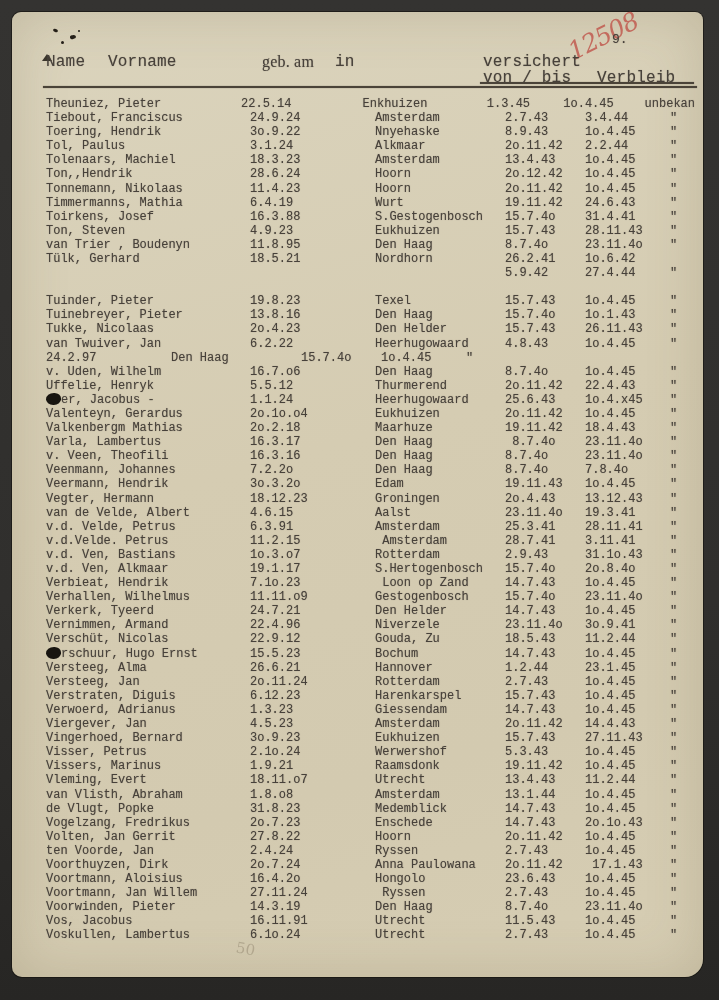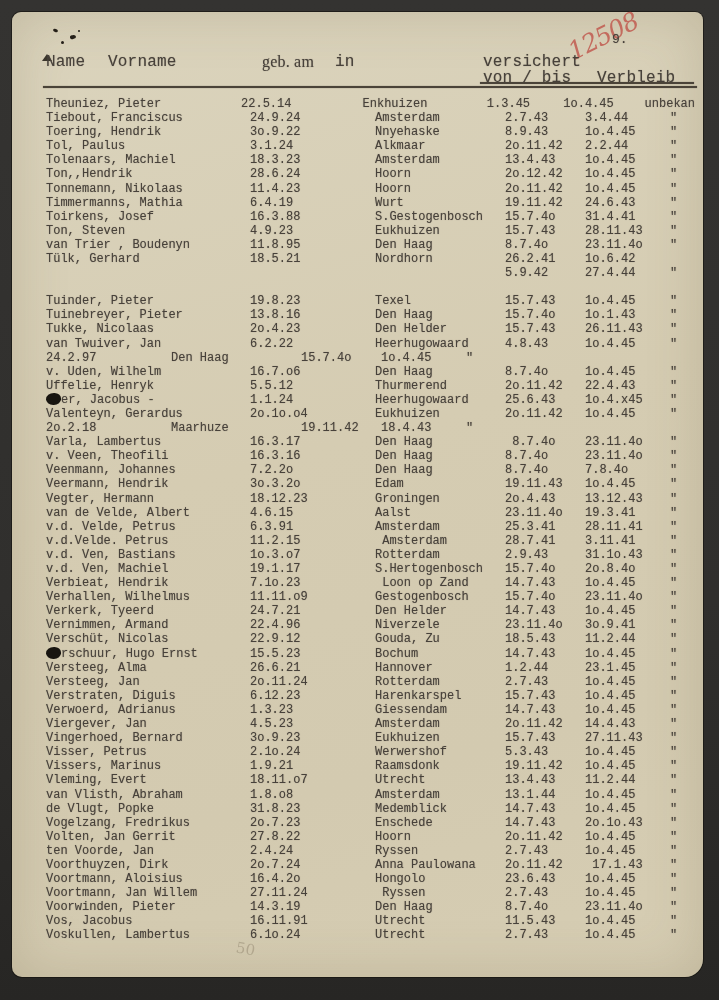--- a/index.html
+++ b/index.html
@@ -103,31 +103,31 @@
       <div class="row gap"><span class="c c-name"></span><span class="c c-geb"></span><span class="c c-place"></span><span class="c c-von">5.9.42</span><span class="c c-bis">27.4.44</span><span class="c c-verbleib">"</span></div>
       <div class="row"><span class="c c-name">Tuinder, Pieter</span><span class="c c-geb">19.8.23</span><span class="c c-place">Texel</span><span class="c c-von">15.7.43</span><span class="c c-bis">1o.4.45</span><span class="c c-verbleib">"</span></div>
       <div class="row"><span class="c c-name">Tuinebreyer, Pieter</span><span class="c c-geb">13.8.16</span><span class="c c-place">Den Haag</span><span class="c c-von">15.7.4o</span><span class="c c-bis">1o.1.43</span><span class="c c-verbleib">"</span></div>
       <div class="row"><span class="c c-name">Tukke, Nicolaas</span><span class="c c-geb">2o.4.23</span><span class="c c-place">Den Helder</span><span class="c c-von">15.7.43</span><span class="c c-bis">26.11.43</span><span class="c c-verbleib">"</span></div>
       <div class="row"><span class="c c-name">van Twuiver, Jan</span><span class="c c-geb">6.2.22</span><span class="c c-place">Heerhugowaard</span><span class="c c-von">4.8.43</span><span class="c c-bis">1o.4.45</span><span class="c c-verbleib">"</span></div>
       <div class="row"><span class="c c-geb">24.2.97</span><span class="c c-place">Den Haag</span><span class="c c-von">15.7.4o</span><span class="c c-bis">1o.4.45</span><span class="c c-verbleib">"</span></div>
       <div class="row"><span class="c c-name">v. Uden, Wilhelm</span><span class="c c-geb">16.7.o6</span><span class="c c-place">Den Haag</span><span class="c c-von">8.7.4o</span><span class="c c-bis">1o.4.45</span><span class="c c-verbleib">"</span></div>
       <div class="row"><span class="c c-name">Uffelie, Henryk</span><span class="c c-geb">5.5.12</span><span class="c c-place">Thurmerend</span><span class="c c-von">2o.11.42</span><span class="c c-bis">22.4.43</span><span class="c c-verbleib">"</span></div>
       <div class="row"><span class="c c-name"><i class="blob"></i>er, Jacobus -</span><span class="c c-geb">1.1.24</span><span class="c c-place">Heerhugowaard</span><span class="c c-von">25.6.43</span><span class="c c-bis">1o.4.x45</span><span class="c c-verbleib">"</span></div>
       <div class="row"><span class="c c-name">Valenteyn, Gerardus</span><span class="c c-geb">2o.1o.o4</span><span class="c c-place">Eukhuizen</span><span class="c c-von">2o.11.42</span><span class="c c-bis">1o.4.45</span><span class="c c-verbleib">"</span></div>
-      <div class="row"><span class="c c-geb">2o.2.18</span><span class="c c-place">Maarhuze</span><span class="c c-von">19.11.42</span><span class="c c-bis">18.4.43</span><span class="c c-verbleib">"</span></div>
+      <div class="row"><span class="c c-name">Valkenbergm Mathias</span><span class="c c-geb">2o.2.18</span><span class="c c-place">Maarhuze</span><span class="c c-von">19.11.42</span><span class="c c-bis">18.4.43</span><span class="c c-verbleib">"</span></div>
       <div class="row"><span class="c c-name">Varla, Lambertus</span><span class="c c-geb">16.3.17</span><span class="c c-place">Den Haag</span><span class="c c-von"> 8.7.4o</span><span class="c c-bis">23.11.4o</span><span class="c c-verbleib">"</span></div>
       <div class="row"><span class="c c-name">v. Veen, Theofili</span><span class="c c-geb">16.3.16</span><span class="c c-place">Den Haag</span><span class="c c-von">8.7.4o</span><span class="c c-bis">23.11.4o</span><span class="c c-verbleib">"</span></div>
       <div class="row"><span class="c c-name">Veenmann, Johannes</span><span class="c c-geb">7.2.2o</span><span class="c c-place">Den Haag</span><span class="c c-von">8.7.4o</span><span class="c c-bis">7.8.4o</span><span class="c c-verbleib">"</span></div>
       <div class="row"><span class="c c-name">Veermann, Hendrik</span><span class="c c-geb">3o.3.2o</span><span class="c c-place">Edam</span><span class="c c-von">19.11.43</span><span class="c c-bis">1o.4.45</span><span class="c c-verbleib">"</span></div>
       <div class="row"><span class="c c-name">Vegter, Hermann</span><span class="c c-geb">18.12.23</span><span class="c c-place">Groningen</span><span class="c c-von">2o.4.43</span><span class="c c-bis">13.12.43</span><span class="c c-verbleib">"</span></div>
       <div class="row"><span class="c c-name">van de Velde, Albert</span><span class="c c-geb">4.6.15</span><span class="c c-place">Aalst</span><span class="c c-von">23.11.4o</span><span class="c c-bis">19.3.41</span><span class="c c-verbleib">"</span></div>
       <div class="row"><span class="c c-name">v.d. Velde, Petrus</span><span class="c c-geb">6.3.91</span><span class="c c-place">Amsterdam</span><span class="c c-von">25.3.41</span><span class="c c-bis">28.11.41</span><span class="c c-verbleib">"</span></div>
       <div class="row"><span class="c c-name">v.d.Velde. Petrus</span><span class="c c-geb">11.2.15</span><span class="c c-place"> Amsterdam</span><span class="c c-von">28.7.41</span><span class="c c-bis">3.11.41</span><span class="c c-verbleib">"</span></div>
       <div class="row"><span class="c c-name">v.d. Ven, Bastians</span><span class="c c-geb">1o.3.o7</span><span class="c c-place">Rotterdam</span><span class="c c-von">2.9.43</span><span class="c c-bis">31.1o.43</span><span class="c c-verbleib">"</span></div>
-      <div class="row"><span class="c c-name">v.d. Ven, Machiel</span><span class="c c-geb">19.1.17</span><span class="c c-place">S.Hertogenbosch</span><span class="c c-von">15.7.4o</span><span class="c c-bis">2o.8.4o</span><span class="c c-verbleib">"</span></div>
+      <div class="row"><span class="c c-name">v.d. Ven, Alkmaar</span><span class="c c-geb">19.1.17</span><span class="c c-place">S.Hertogenbosch</span><span class="c c-von">15.7.4o</span><span class="c c-bis">2o.8.4o</span><span class="c c-verbleib">"</span></div>
       <div class="row"><span class="c c-name">Verbieat, Hendrik</span><span class="c c-geb">7.1o.23</span><span class="c c-place"> Loon op Zand</span><span class="c c-von">14.7.43</span><span class="c c-bis">1o.4.45</span><span class="c c-verbleib">"</span></div>
       <div class="row"><span class="c c-name">Verhallen, Wilhelmus</span><span class="c c-geb">11.11.o9</span><span class="c c-place">Gestogenbosch</span><span class="c c-von">15.7.4o</span><span class="c c-bis">23.11.4o</span><span class="c c-verbleib">"</span></div>
       <div class="row"><span class="c c-name">Verkerk, Tyeerd</span><span class="c c-geb">24.7.21</span><span class="c c-place">Den Helder</span><span class="c c-von">14.7.43</span><span class="c c-bis">1o.4.45</span><span class="c c-verbleib">"</span></div>
       <div class="row"><span class="c c-name">Vernimmen, Armand</span><span class="c c-geb">22.4.96</span><span class="c c-place">Niverzele</span><span class="c c-von">23.11.4o</span><span class="c c-bis">3o.9.41</span><span class="c c-verbleib">"</span></div>
       <div class="row"><span class="c c-name">Verschüt, Nicolas</span><span class="c c-geb">22.9.12</span><span class="c c-place">Gouda, Zu</span><span class="c c-von">18.5.43</span><span class="c c-bis">11.2.44</span><span class="c c-verbleib">"</span></div>
       <div class="row"><span class="c c-name"><i class="blob"></i>rschuur, Hugo Ernst</span><span class="c c-geb">15.5.23</span><span class="c c-place">Bochum</span><span class="c c-von">14.7.43</span><span class="c c-bis">1o.4.45</span><span class="c c-verbleib">"</span></div>
       <div class="row"><span class="c c-name">Versteeg, Alma</span><span class="c c-geb">26.6.21</span><span class="c c-place">Hannover</span><span class="c c-von">1.2.44</span><span class="c c-bis">23.1.45</span><span class="c c-verbleib">"</span></div>
       <div class="row"><span class="c c-name">Versteeg, Jan</span><span class="c c-geb">2o.11.24</span><span class="c c-place">Rotterdam</span><span class="c c-von">2.7.43</span><span class="c c-bis">1o.4.45</span><span class="c c-verbleib">"</span></div>
       <div class="row"><span class="c c-name">Verstraten, Diguis</span><span class="c c-geb">6.12.23</span><span class="c c-place">Harenkarspel</span><span class="c c-von">15.7.43</span><span class="c c-bis">1o.4.45</span><span class="c c-verbleib">"</span></div>
       <div class="row"><span class="c c-name">Verwoerd, Adrianus</span><span class="c c-geb">1.3.23</span><span class="c c-place">Giessendam</span><span class="c c-von">14.7.43</span><span class="c c-bis">1o.4.45</span><span class="c c-verbleib">"</span></div>

